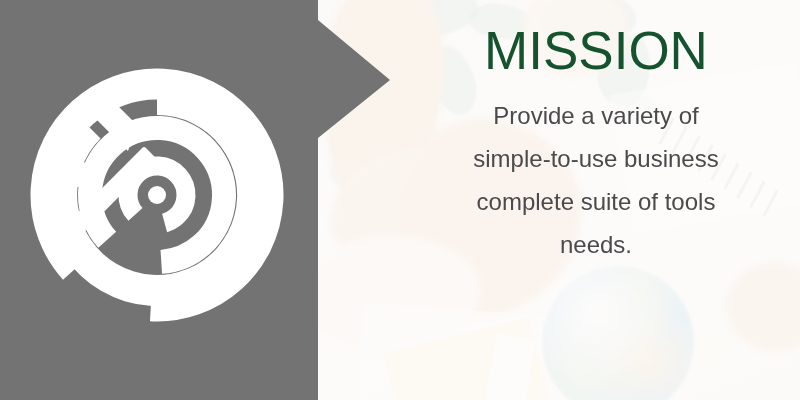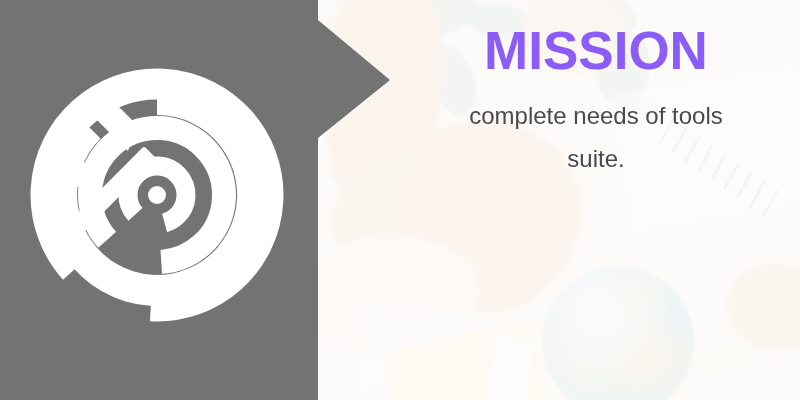--- a/index.html
+++ b/index.html
@@ -148,24 +148,24 @@
     position: absolute;
     left: 404px;
     top: 22px;
     width: 384px;
     text-align: center;
     color: #4a4a4d;
   }
   .mission-title {
     margin: 0;
     font-size: 53px;
-    font-weight: 700;
+    font-weight: 400;
     letter-spacing: 0px;
     line-height: 58px;
-    color: #8b5cf6;
+    color: #14532d;
   }
   .mission-body {
     margin: 14px 0 0 0;
     font-size: 24px;
     font-weight: 400;
     line-height: 43px;
     color: #4a4a4d;
   }
   .mission-body .ln { display: block; }
 </style>
@@ -239,18 +239,20 @@
         <path d="M49 34 l26 -9 l34 34 l-9 26 Z" transform="translate(4 4)"></path>
 
         <path d="M22 62 l-9 26 l34 34 l26 -9 Z" transform="translate(4 4)"></path>
       </g>
     </svg>
   </div>
 
   <div class="text-block">
     <h1 class="mission-title">MISSION</h1>
     <p class="mission-body">
-      <span class="ln">complete needs of tools</span>
-      <span class="ln">suite.</span>
+      <span class="ln">Provide a variety of</span>
+      <span class="ln">simple-to-use business</span>
+      <span class="ln">complete suite of tools</span>
+      <span class="ln">needs.</span>
     </p>
   </div>
 
 </div>
 
 </body></html>

